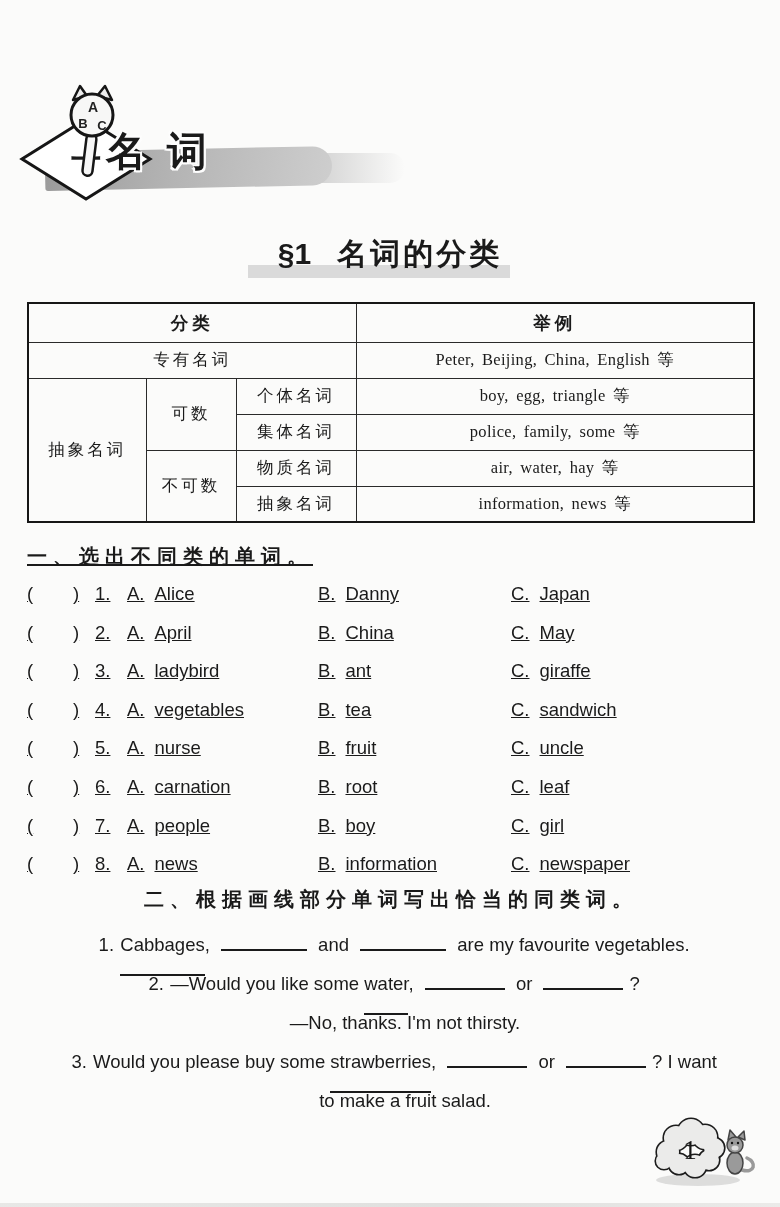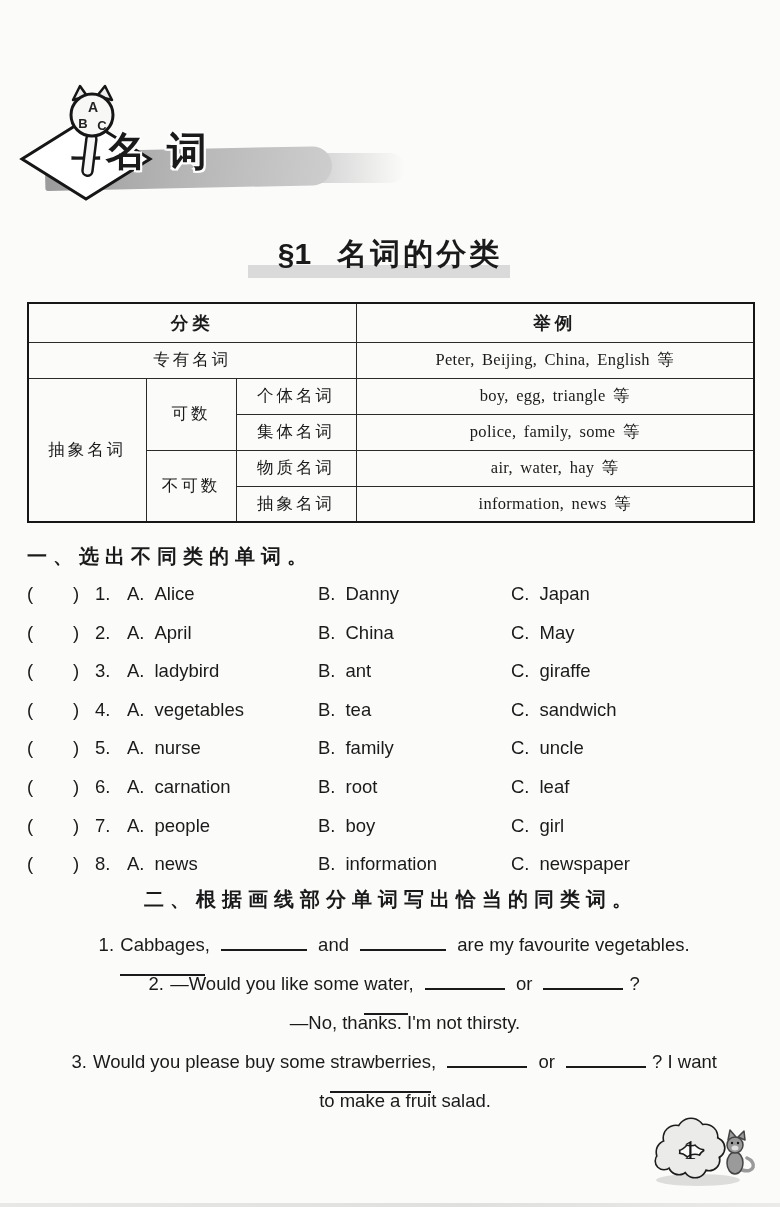--- a/index.html
+++ b/index.html
@@ -42,21 +42,21 @@
   .tbl-wrap { position:absolute; left:27px; top:302px; width:728px; }
   table.cls { width:100%; border-collapse:collapse; border:2.5px solid #161616; }
   table.cls td {
     border:1.2px solid #2a2a2a; text-align:center; vertical-align:middle;
     height:36px; font-size:16.5px;
   }
   table.cls tr.hd td { height:39px; font-weight:700; font-size:17.5px; letter-spacing:4px; }
   td.cn { letter-spacing:3px; }
   td.en { font-family:"Liberation Serif", serif; font-size:17px; word-spacing:3px; letter-spacing:.3px; }
   
-  .ex1 { position:absolute; left:27px; top:543px; width:728px; }
+  .ex1 { position:absolute; left:27px; top:543px; width:728px;text-decoration:underline; }
   .ex-head { font-size:20px; font-weight:800; letter-spacing:6px; }
   .qlist { margin-top:13px; }
   .qrow { display:flex; align-items:baseline; height:38.6px; font-size:18.5px; }
   .po { display:inline-block; width:46px; }
   .pc { display:inline-block; width:22px; }
   .qn { display:inline-block; width:32px; }
   .opt-a { width:191px; } .opt-b { width:193px; } .opt-c { flex:1; }
   .ol { margin-right:10px; }
   
   .ex2 { position:absolute; left:27px; top:886px; width:728px;text-align:center; }
@@ -184,21 +184,21 @@
         <span class="opt-a"><span class="ol">A.</span><span>vegetables</span></span>
         <span class="opt-b"><span class="ol">B.</span><span>tea</span></span>
         <span class="opt-c"><span class="ol">C.</span><span>sandwich</span></span>
       </div>
 
       <div class="qrow">
         <span class="po">(</span>
           <span class="pc">)</span>
           <span class="qn">5.</span>
         <span class="opt-a"><span class="ol">A.</span><span>nurse</span></span>
-        <span class="opt-b"><span class="ol">B.</span><span>family</span></span>
+        <span class="opt-b"><span class="ol">B.</span><span>fruit</span></span>
         <span class="opt-c"><span class="ol">C.</span><span>uncle</span></span>
       </div>
 
       <div class="qrow">
         <span class="po">(</span>
           <span class="pc">)</span>
           <span class="qn">6.</span>
         <span class="opt-a"><span class="ol">A.</span><span>carnation</span></span>
         <span class="opt-b"><span class="ol">B.</span><span>root</span></span>
         <span class="opt-c"><span class="ol">C.</span><span>leaf</span></span>

